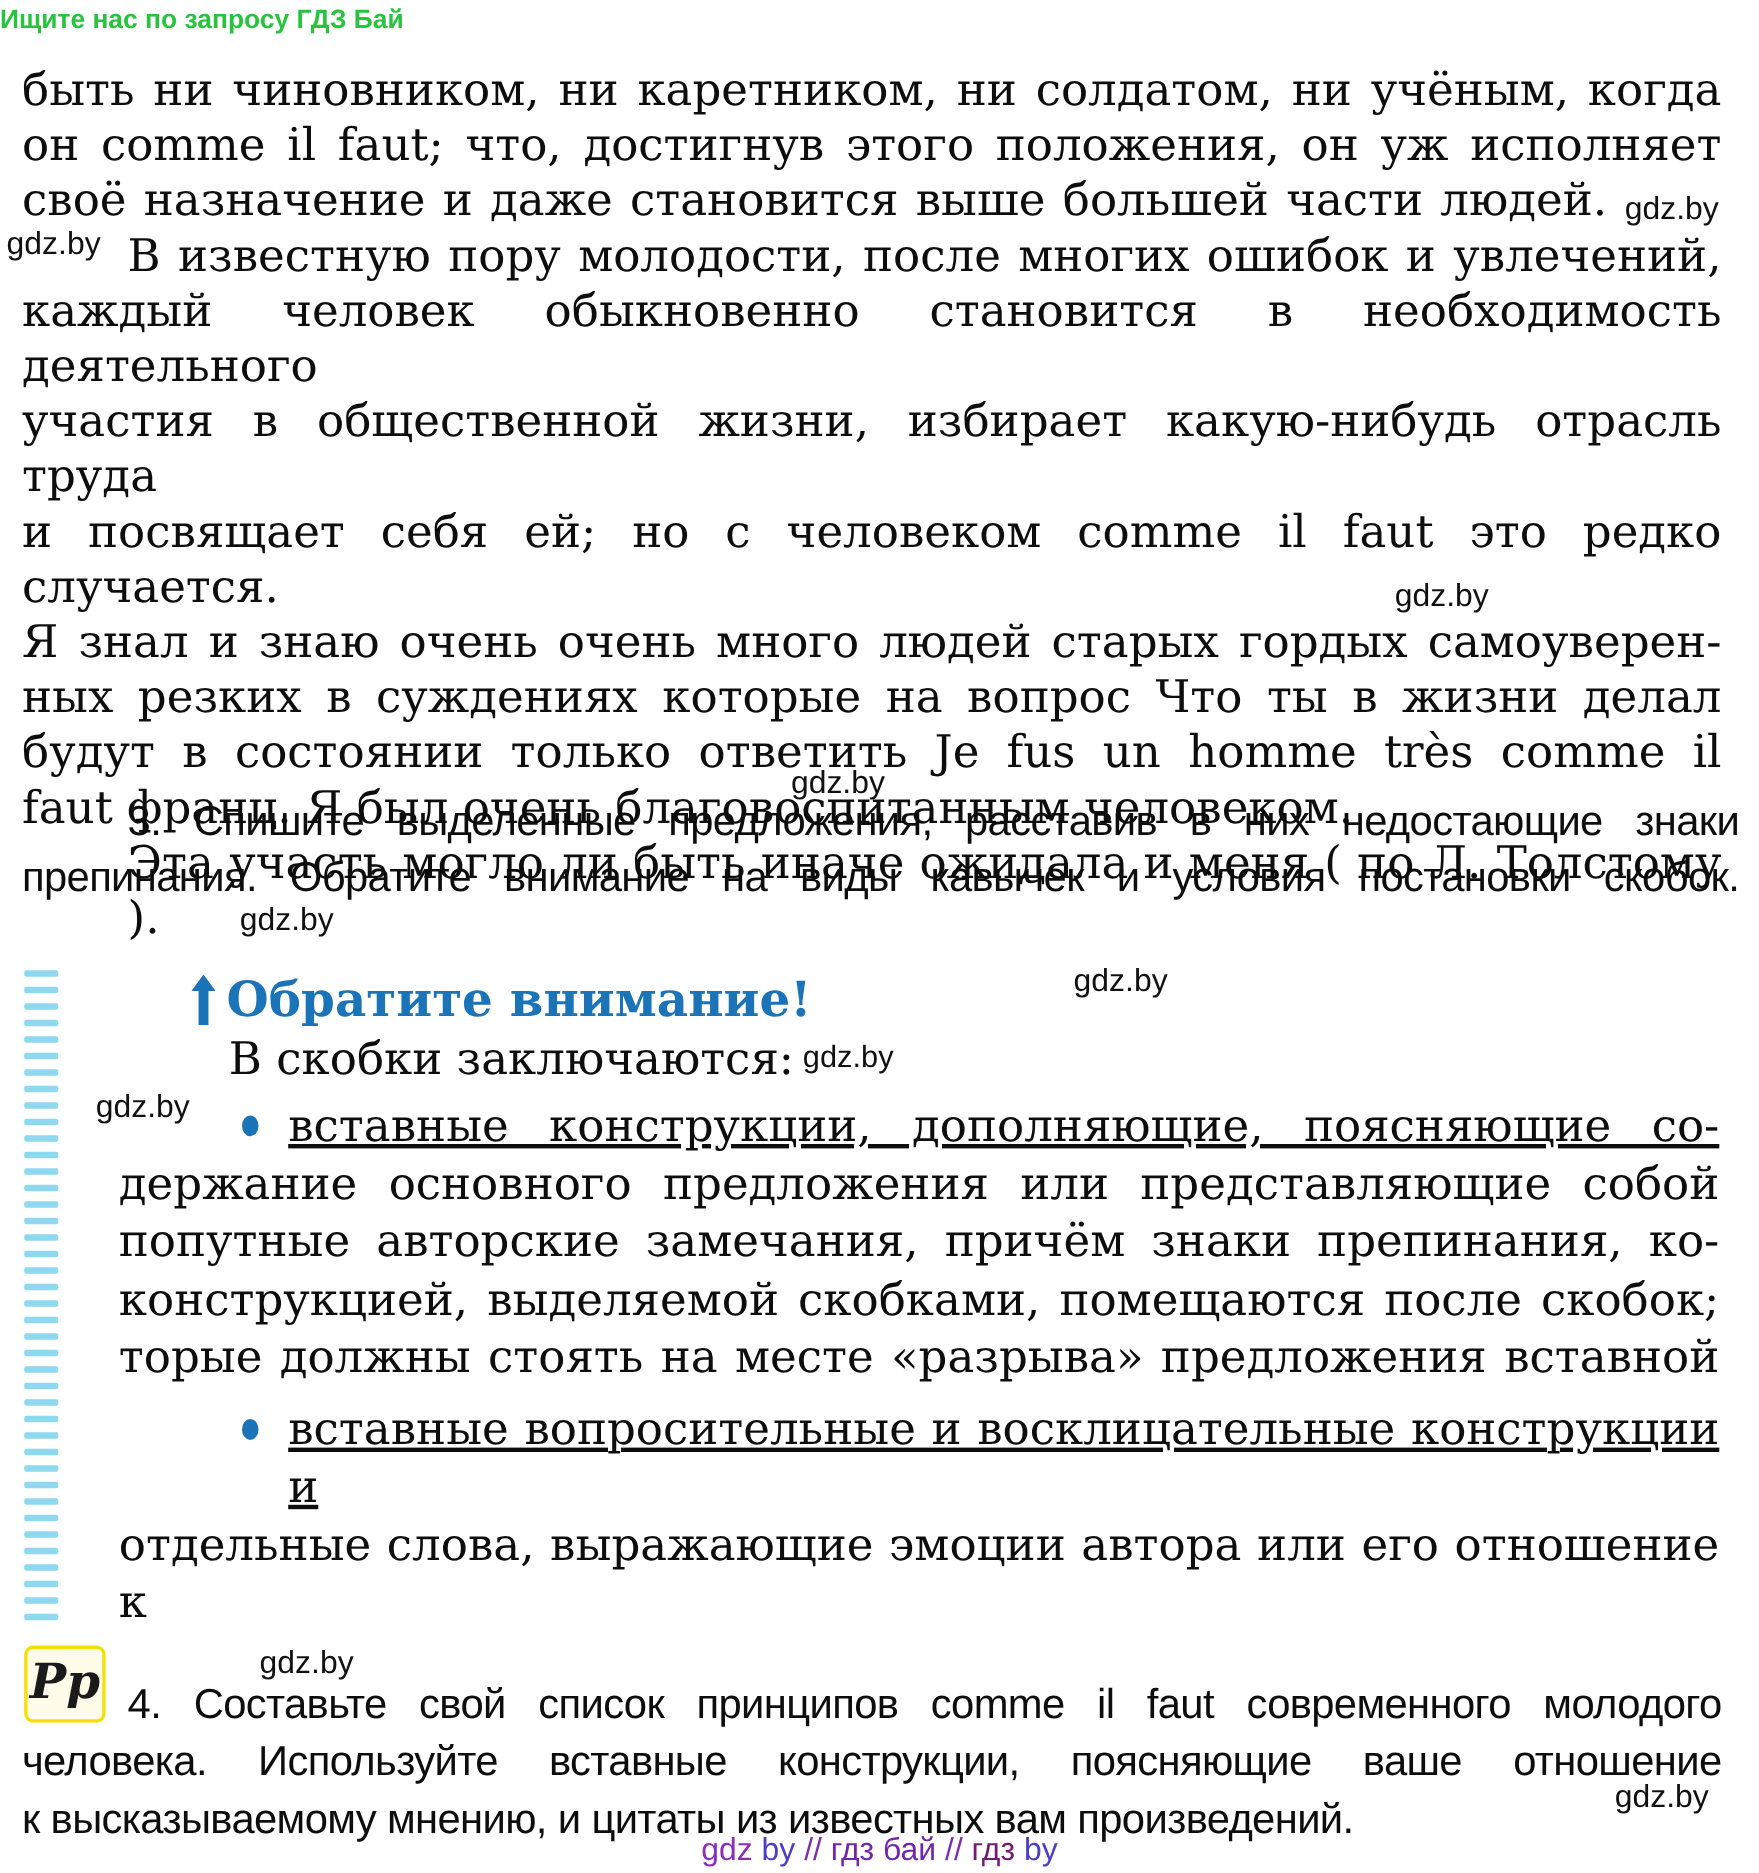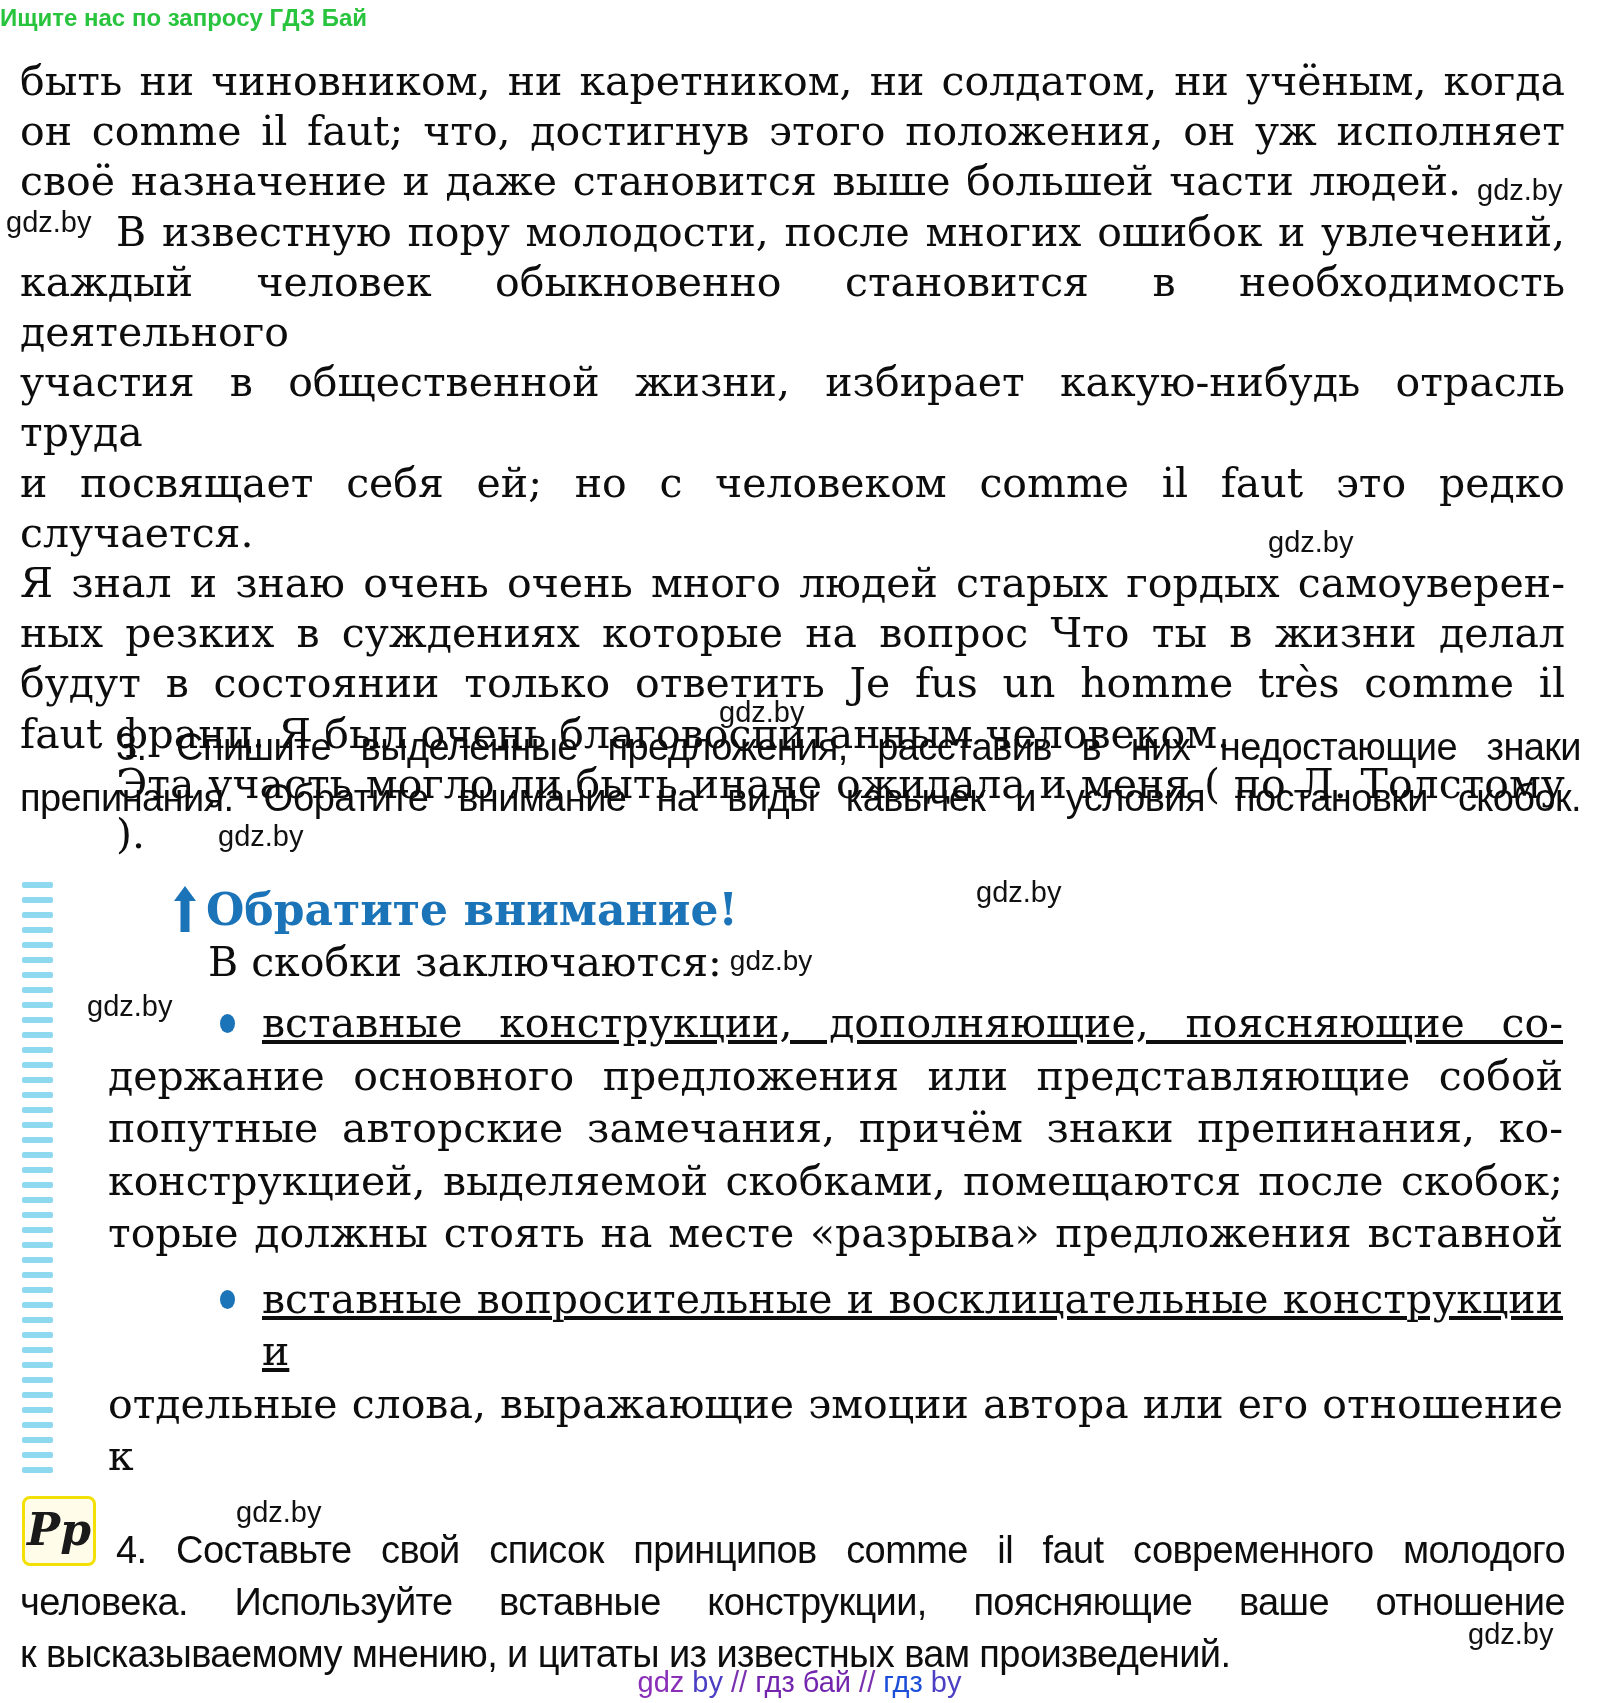--- a/index.html
+++ b/index.html
@@ -178,15 +178,15 @@
   <span class="wm wm1">gdz.by</span>
   <span class="wm wm2">gdz.by</span>
   <span class="wm wm3">gdz.by</span>
   <span class="wm wm4">gdz.by</span>
   <span class="wm wm5">gdz.by</span>
   <span class="wm wm6">gdz.by</span>
   <span class="wm wm8">gdz.by</span>
   <span class="wm wm9">gdz.by</span>
   <span class="wm wm10">gdz.by</span>
 
-  <div class="footer"><span style="color: rgb(138, 47, 184);">gdz</span><span style="color: rgb(75, 63, 196);"> by</span><span style="color: rgb(122, 47, 176);">  //  </span><span style="color: rgb(115, 38, 173);">гдз бай</span><span style="color: rgb(122, 47, 176);">  //  </span><span style="color: #1d4ed8; text-align: right;">гдз</span><span style="color: rgb(75, 63, 196);"> by</span></div>
+  <div class="footer"><span style="color: rgb(138, 47, 184);">gdz</span><span style="color: rgb(75, 63, 196);"> by</span><span style="color: rgb(122, 47, 176);">  //  </span><span style="color: rgb(115, 38, 173);">гдз бай</span><span style="color: rgb(122, 47, 176);">  //  </span><span style="color: #701a75; text-align: right;">гдз</span><span style="color: rgb(75, 63, 196);"> by</span></div>
 
 </div>
 
 </body></html>

